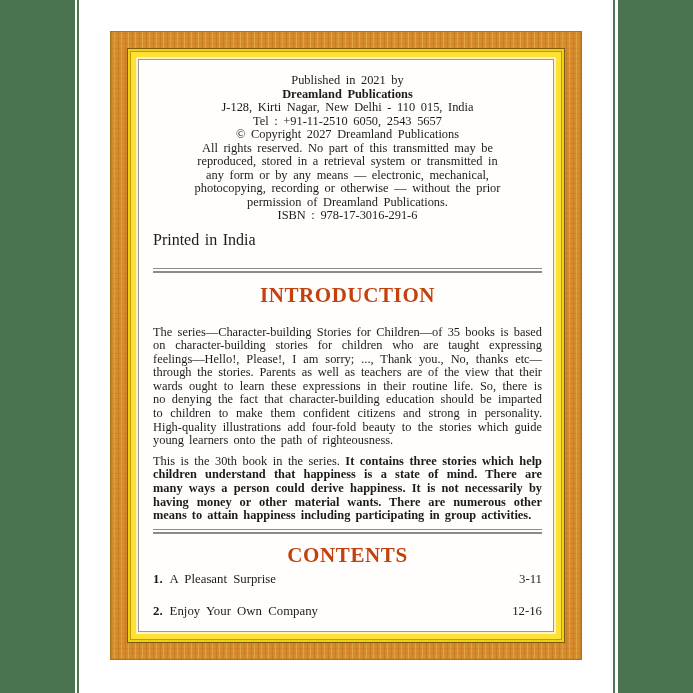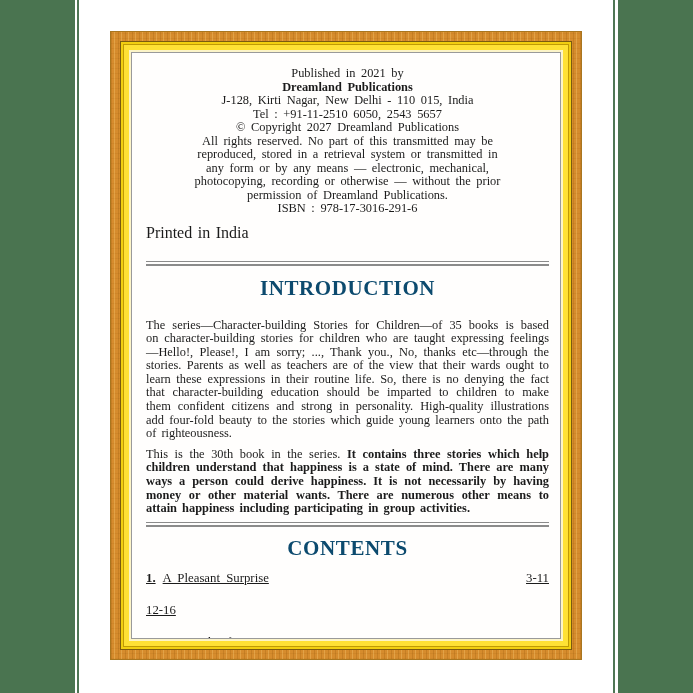--- a/index.html
+++ b/index.html
@@ -9,21 +9,21 @@
   }
   .backdrop { position:absolute; top:0; height:693px; background:#4a7450; }
   .backdrop.left  { left:0; width:75px; }
   .backdrop.right { left:618px; width:75px; }
   .page-edge { position:absolute; top:0; height:693px; width:2px; background:#4f7655; }
   .page-edge.left  { left:77px; }
   .page-edge.right { left:613px; }
 
   .frame {
     position:absolute; left:110px; top:31px; width:472px; height:629px;
-    box-sizing:border-box; border:1px solid #a9761f; padding:9px;
+    box-sizing:border-box; border:1px solid #a9761f; padding:16px;
     background-color:#d68c2d;
     background-image:
       repeating-linear-gradient(90deg, rgba(140,80,5,0.22) 0 1px, rgba(255,255,255,0) 1px 3px,
         rgba(255,214,130,0.30) 3px 4px, rgba(255,255,255,0) 4px 7px),
       repeating-linear-gradient(0deg, rgba(140,80,5,0.10) 0 1px, rgba(255,255,255,0) 1px 5px);
   }
   .b1,.b2,.b3,.b4,.b5,.page { height:100%; box-sizing:border-box; }
   .b1 { border:1px solid #7b5b10; }
   .b2 { border:2px solid #f2cf10; }
   .b3 { border:1px solid #c09a05; }
@@ -32,30 +32,30 @@
   .page { border:1px solid #9a9a9a; background:#fffefd; padding:13px 11px 0 14px; overflow:hidden; }
 
   .pub-block { text-align:center; font-size:12.4px; line-height:13.5px; word-spacing:2.5px; margin-top:1px; }
   .pub-line.bold { font-weight:bold; }
   .printed-in { text-align:left; font-size:16px; margin-top:8px; word-spacing:1.5px; }
 
   .rule { height:2px; border-top:1px solid #8b8b8b; border-bottom:2px solid #8b8b8b; }
   .rule1 { margin-top:19px; }
   .rule2 { margin-top:6px; }
 
-  .sec-title { text-align:center; font-weight:bold; font-size:21px; letter-spacing:0.6px; color:#0c4a6e; }
+  .sec-title { text-align:center; font-weight:bold; font-size:21px; letter-spacing:0.6px; color:#c2410c; }
   .intro-title { margin-top:10px; }
   .contents-title { margin-top:9px; }
 
   .para { text-align:justify; font-size:12.4px; line-height:13.6px; word-spacing:2px; }
   .para1 { margin-top:18px; }
   .para2 { margin-top:7px; }
   .bold-run { font-weight:bold; }
 
-  .contents-list { margin-top:10px;text-decoration:underline; }
+  .contents-list { margin-top:4px; }
   .contents-row { display:flex; justify-content:space-between; align-items:baseline; font-size:12.8px; margin-bottom:17px; }
   .row-left { word-spacing:3px; }
   .row-num { font-weight:bold; margin-right:7px; }
   .row-pages { word-spacing:0; }
 </style>
 </head>
 <body>
 
 <div class="canvas">
 
@@ -99,20 +99,21 @@
                 <div class="rule rule2"></div>
 
                 <div class="sec-title contents-title">CONTENTS</div>
 
                 <div class="contents-list">
                   <div class="contents-row">
                     <span class="row-left"><span class="row-num">1.</span><span>A Pleasant Surprise</span></span>
                     <span class="row-pages">3-11</span>
                   </div>
                   <div class="contents-row">
+                    <span class="row-left"><span class="row-num">2.</span><span>Enjoy Your Own Company</span></span>
                     <span class="row-pages">12-16</span>
                   </div>
                   <div class="contents-row">
                     <span class="row-left"><span class="row-num">3.</span><span>In Search of Happiness</span></span>
                     <span class="row-pages">17-24</span>
                   </div>
                 </div>
 
               </div>
             </div>

